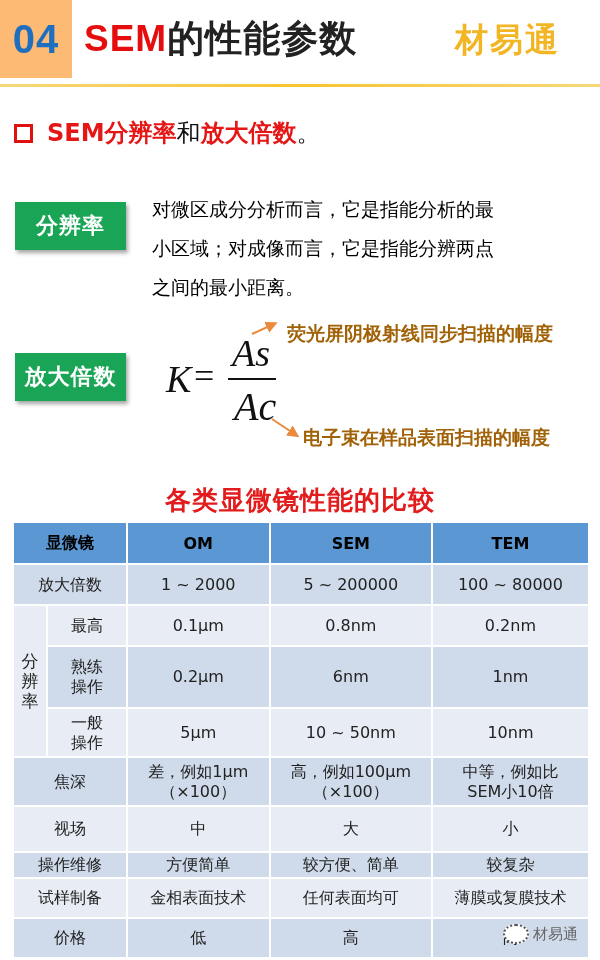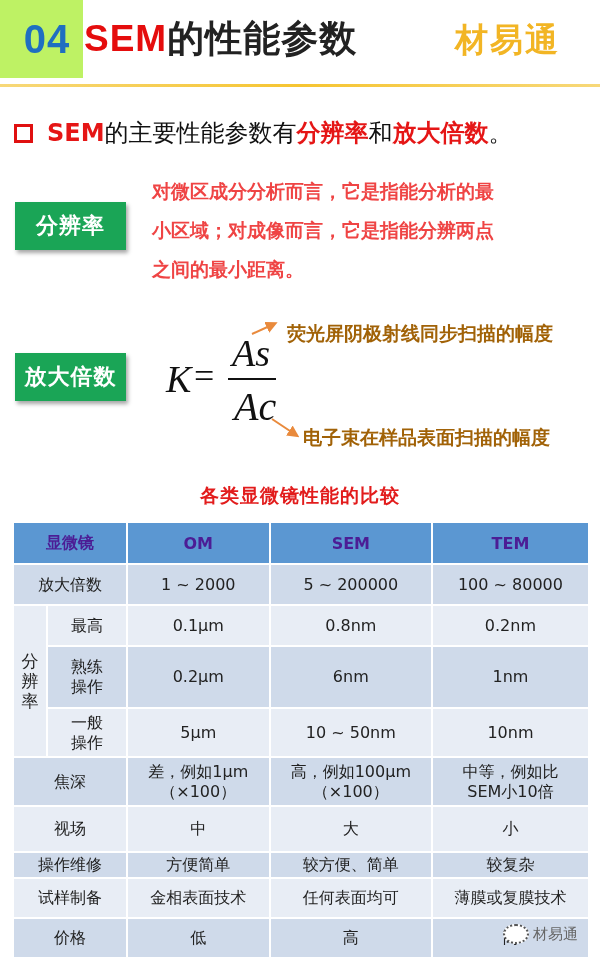--- a/index.html
+++ b/index.html
@@ -1,46 +1,46 @@
 <!DOCTYPE html>
 <html><head>
 <meta charset="utf-8">
 <style>
   html, body { margin:0; padding:0; }
   body { width:600px; height:960px; background:#ffffff; position:relative; overflow:hidden;
          font-family:"DejaVu Sans", "Liberation Sans", sans-serif; }
   .abs { position:absolute; }
   
-  .num-badge { left:0; top:0; width:72px; height:78px; background:#bef264; display:flex; align-items:center; justify-content:center;padding-left:11px; }
+  .num-badge { left:0; top:0; width:72px; height:78px; background:#fdba74; display:flex; align-items:center; justify-content:center; }
   .num-badge span { color:#1f6fc1; font-weight:bold; font-size:40px; font-family:"Liberation Sans", sans-serif; letter-spacing:1px; }
   .title { left:84px; top:14px; font-size:37px; font-weight:bold; color:#222; white-space:nowrap; letter-spacing:1px; }
   .title .red { color:#e50d0d; font-family:"Liberation Sans", sans-serif; }
   .brand { right:40px; top:18px; font-size:33px; font-weight:bold; color:#f2b524; letter-spacing:2px; }
   .header-line { left:0; top:84px; width:600px; height:3px; background:linear-gradient(90deg,#f7d879,#f6c531,#f7d879); }
   
   .intro { left:14px; top:117px; font-size:24px; color:#111; white-space:nowrap; display:flex; align-items:center; }
   .intro .box { width:13px; height:13px; border:3.5px solid #e01010; margin-right:14px; display:inline-block; }
   .intro .red { color:#e51616; font-weight:bold; }
   
   .glabel { width:111px; height:48px; background:#1aa556; color:#fff; font-weight:bold; font-size:22px;
             display:flex; align-items:center; justify-content:center; box-shadow:2px 3px 4px rgba(0,0,0,0.35); letter-spacing:1px; }
-  .desc { left:152px; top:172px; width:420px; font-size:19px; font-weight:bold; color:#ef4444; line-height:39px; }
+  .desc { left:152px; top:190px; width:420px; font-size:19px; font-weight:normal; color:#000000; line-height:39px; }
   
   .formula { left:166px; top:345px; font-family:"Liberation Serif", serif; font-style:italic; color:#111; }
   .formula .k { position:absolute; left:0; top:12px; font-size:38px; }
   .formula .eq { position:absolute; left:28px; top:10px; font-size:36px; font-style:normal; }
   .formula .num { position:absolute; left:66px; top:-14px; font-size:38px; }
   .formula .bar { position:absolute; left:62px; top:33px; width:48px; height:2px; background:#111; }
   .formula .den { position:absolute; left:68px; top:38px; font-size:40px; }
   .annot { font-size:19px; font-weight:bold; color:#a16207; white-space:nowrap; }
-  .table-title { left:0; width:600px; top:483px; text-align:center; font-size:19px; font-weight:bold; color:#e21c1c; letter-spacing:1px; }
+  .table-title { left:0; width:600px; top:483px; text-align:center; font-size:26px; font-weight:bold; color:#e21c1c; letter-spacing:1px; }
   
   table.cmp { position:absolute; left:12px; top:521px; width:578px; border-collapse:separate; border-spacing:2px;
               font-family:"DejaVu Sans", sans-serif; font-size:16px; color:#222; }
-  table.cmp th { background:#5b97d2; color:#4c1d95; height:38px; font-size:16px; font-weight:bold; }
+  table.cmp th { background:#5b97d2; color:#000000; height:38px; font-size:16px; font-weight:bold; }
   table.cmp td { text-align:center; vertical-align:middle; line-height:20px; }
   tr.dark td { background:#cfdaea; }
   tr.light td { background:#e8edf5;margin-top:16px; }
   td.vert { background:#e8edf5 !important; width:30px; line-height:22px; font-size:17px; }
   .wm { right:22px; top:924px; font-size:15px; color:#666; display:flex; align-items:center; gap:4px; }
   .wm .bubble { width:22px; height:16px; border-radius:50%; border:2px dotted #555; background:#fff; }
 </style>
 </head>
 <body>
 
@@ -49,21 +49,20 @@
 </div>
 <div class="abs title">
   <span class="red">SEM</span><span>的性能参数</span>
 </div>
 <div class="abs brand">材易通</div>
 <div class="abs header-line"></div>
 
 <div class="abs intro">
   <span class="box"></span>
   <span class="red">SEM</span>
-    <span>的主要性能参数有</span>
     <span class="red">分辨率</span>
     <span>和</span>
     <span class="red">放大倍数</span>
     <span>。</span>
 </div>
 
 <div class="abs glabel" style="left:15px; top:202px;">分辨率</div>
 <div class="abs desc">
   <div>对微区成分分析而言，它是指能分析的最</div>
   <div>小区域；对成像而言，它是指能分辨两点</div>

